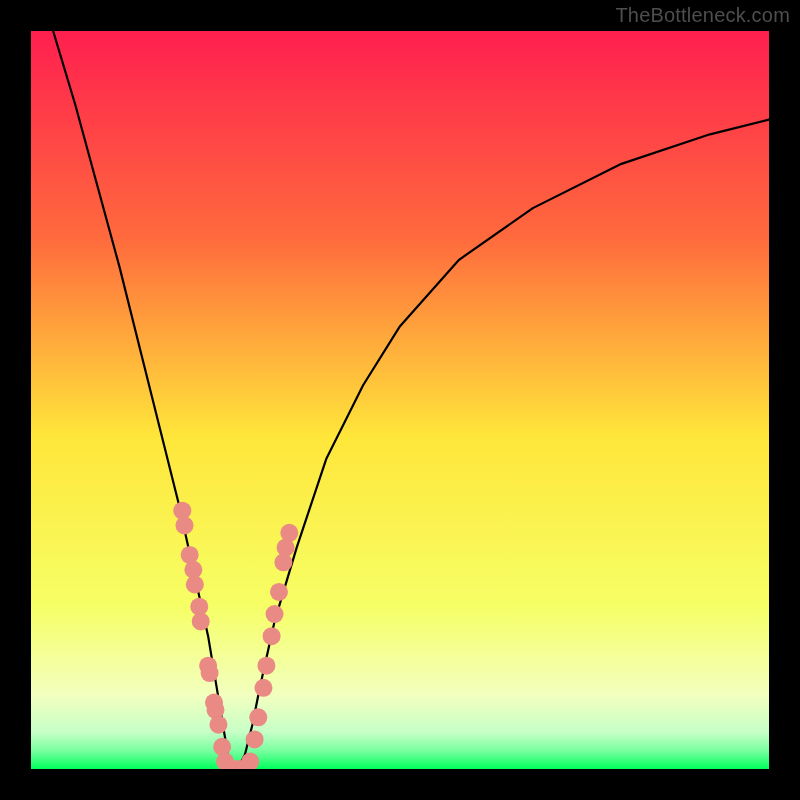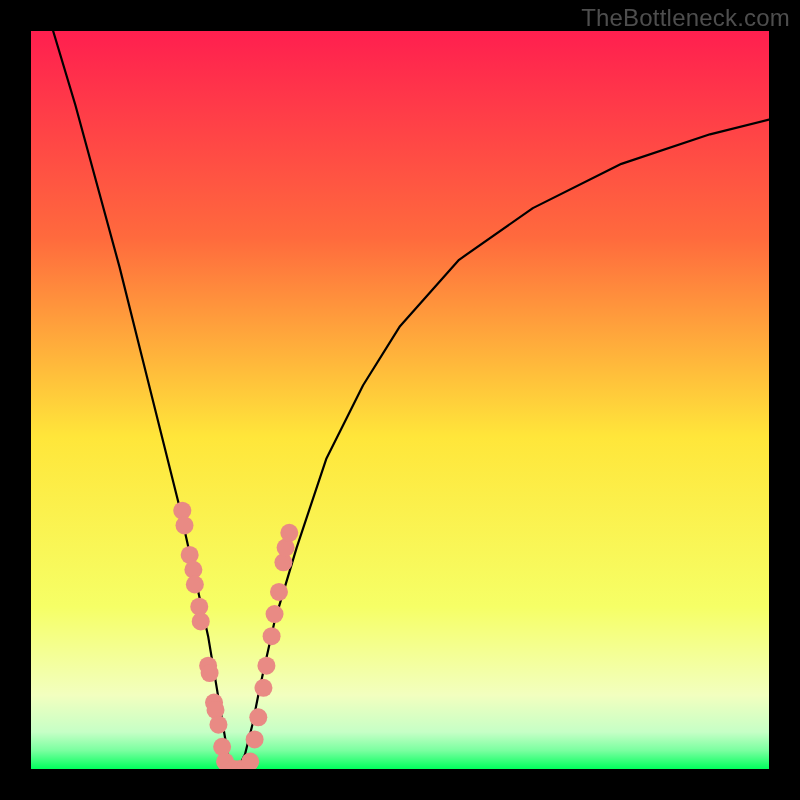--- a/index.html
+++ b/index.html
@@ -8,21 +8,21 @@
     position: relative;
     width: 800px;
     height: 800px;
     background: #000;
   }
   .watermark {
     position: absolute;
     top: 4px;
     right: 10px;
     font-family: Arial, Helvetica, sans-serif;
-    font-size: 24px;
+    font-size: 20px;
     font-weight: 500;
     color: #4e4e4e;
     letter-spacing: 0.2px;
     z-index: 5;
   }
   .plot-area {
     position: absolute;
     left: 31px;
     top: 31px;
     width: 738px;

